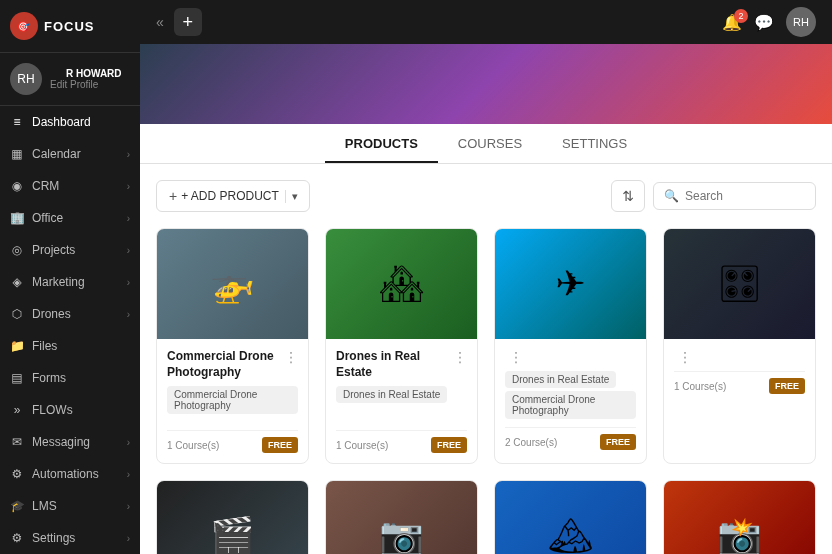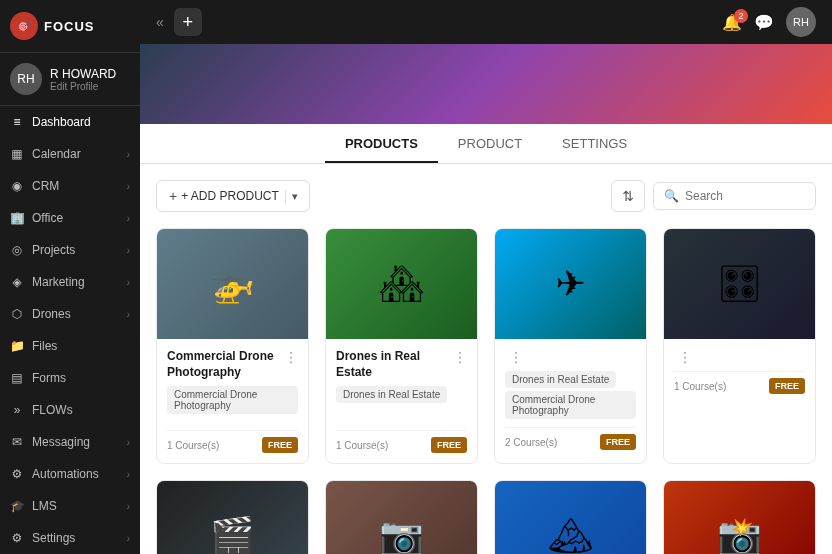--- a/index.html
+++ b/index.html
@@ -6,21 +6,21 @@
     body { font-family: -apple-system, BlinkMacSystemFont, 'Segoe UI', sans-serif; background: #f5f5f5; display: flex; width: 832px; height: 554px; overflow: hidden; }
 
     
     .sidebar { width: 140px; min-width: 140px; background: #1a1a1a; color: #ccc; display: flex; flex-direction: column; height: 554px; overflow-y: auto; }
     .sidebar-logo { display: flex; align-items: center; padding: 12px 10px; border-bottom: 1px solid #333; gap: 6px; }
     .logo-icon { width: 28px; height: 28px; background: #c0392b; border-radius: 50%; display: flex; align-items: center; justify-content: center; color: white; font-size: 10px; font-weight: bold; flex-shrink: 0; }
     .logo-text { color: white; font-size: 13px; font-weight: 700; letter-spacing: 1px; }
     .sidebar-profile { display: flex; align-items: center; padding: 10px; border-bottom: 1px solid #333; gap: 8px; }
     .profile-avatar { width: 32px; height: 32px; border-radius: 50%; background: #555; overflow: hidden; flex-shrink: 0; display: flex; align-items: center; justify-content: center; font-size: 12px; color: white; }
     .profile-info { display: flex; flex-direction: column; }
-    .profile-name { color: white; font-size: 12px; font-weight: 400; }
+    .profile-name { color: white; font-size: 10px; font-weight: 700; margin-left: 16px; }
     .profile-edit { color: #888; font-size: 10px; }
     .sidebar-nav { flex: 1; }
     .nav-item { display: flex; align-items: center; justify-content: space-between; padding: 9px 10px; cursor: pointer; color: #bbb; font-size: 12px; }
     .nav-item.active { color: white; }
     .nav-item-left { display: flex; align-items: center; gap: 8px; }
     .nav-chevron { font-size: 10px; color: #666; }
     .nav-icon { width: 14px; text-align: center; font-size: 12px; }
 
     
     .main { flex: 1; display: flex; flex-direction: column; overflow: hidden; }
@@ -204,21 +204,21 @@
       <div class="user-avatar">RH</div>
     </div>
   </div>
 
   <div class="content-area">
 
     <div class="hero-banner"></div>
 
     <div class="tab-bar">
       <div class="tab active">PRODUCTS</div>
-      <div class="tab">PRODUCT</div>
+      <div class="tab">COURSES</div>
       <div class="tab">SETTINGS</div>
     </div>
 
     <div class="products-area">
 
       <div class="products-toolbar">
         <button class="add-product-btn">
           <span class="plus">+</span>
           <span>+ ADD PRODUCT</span>
           <span class="dropdown-arrow">▾</span>

